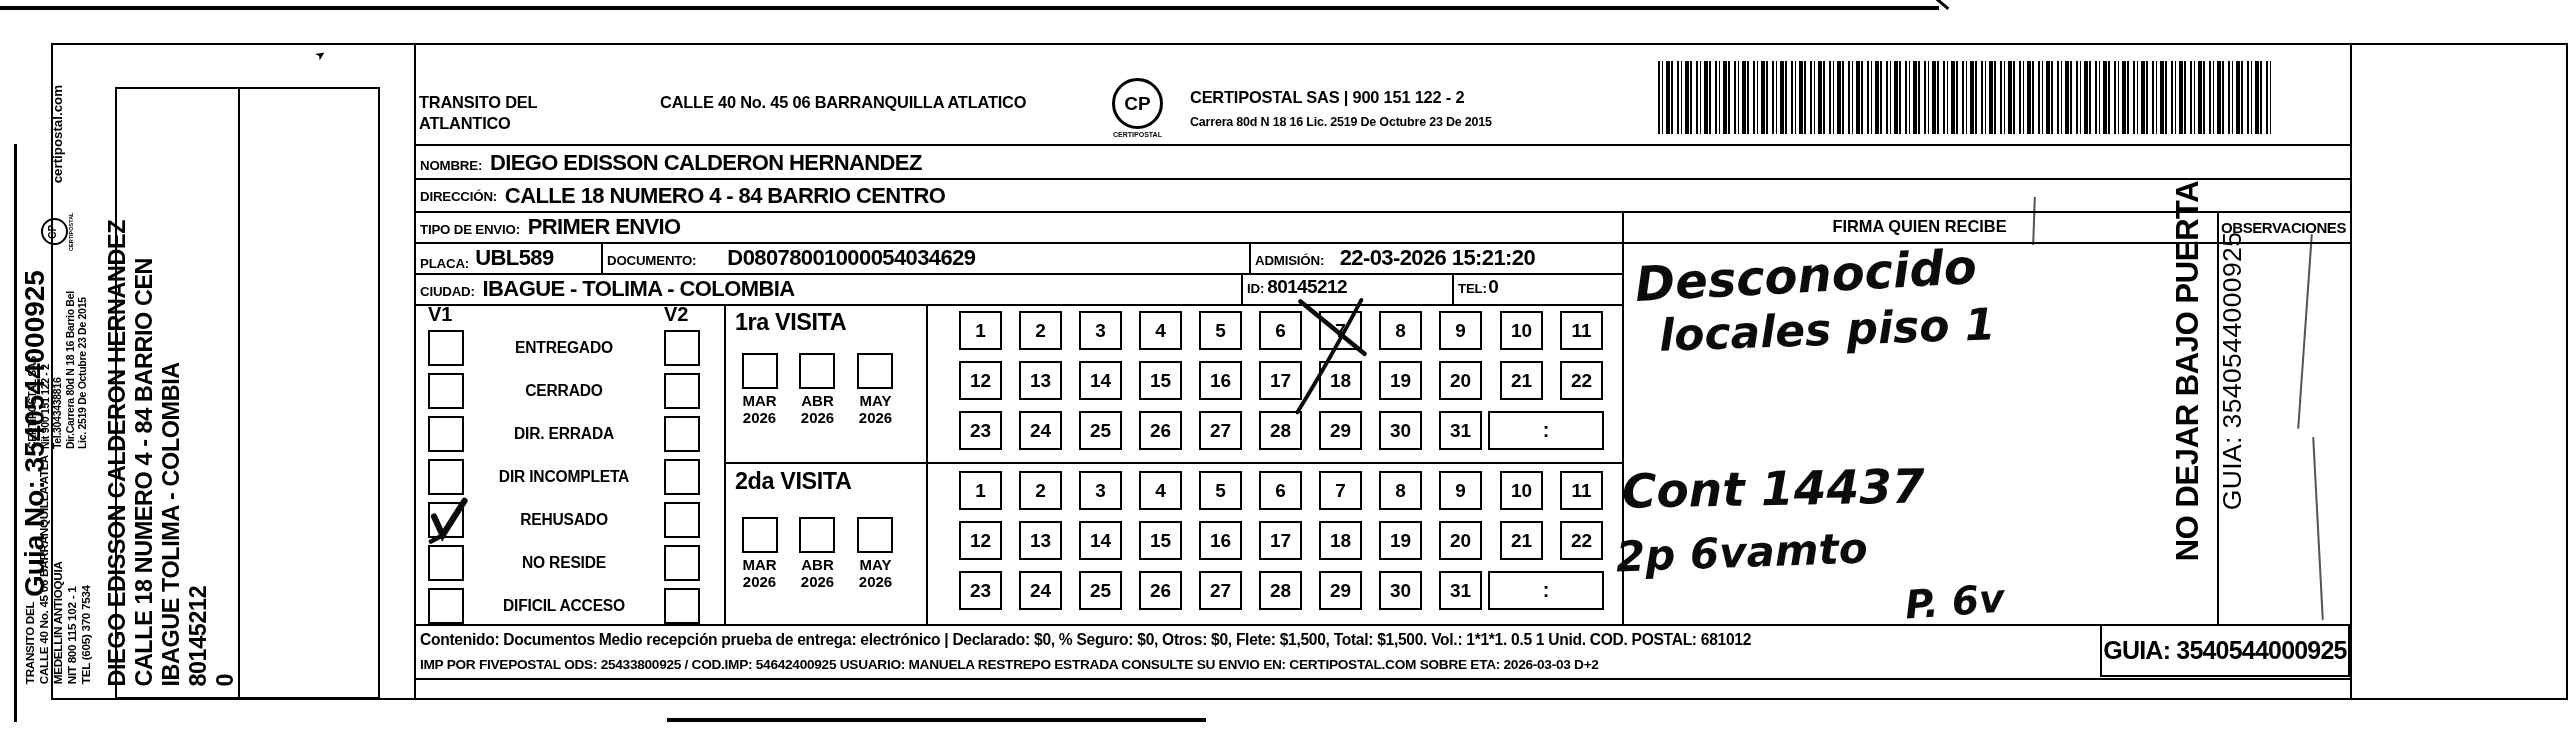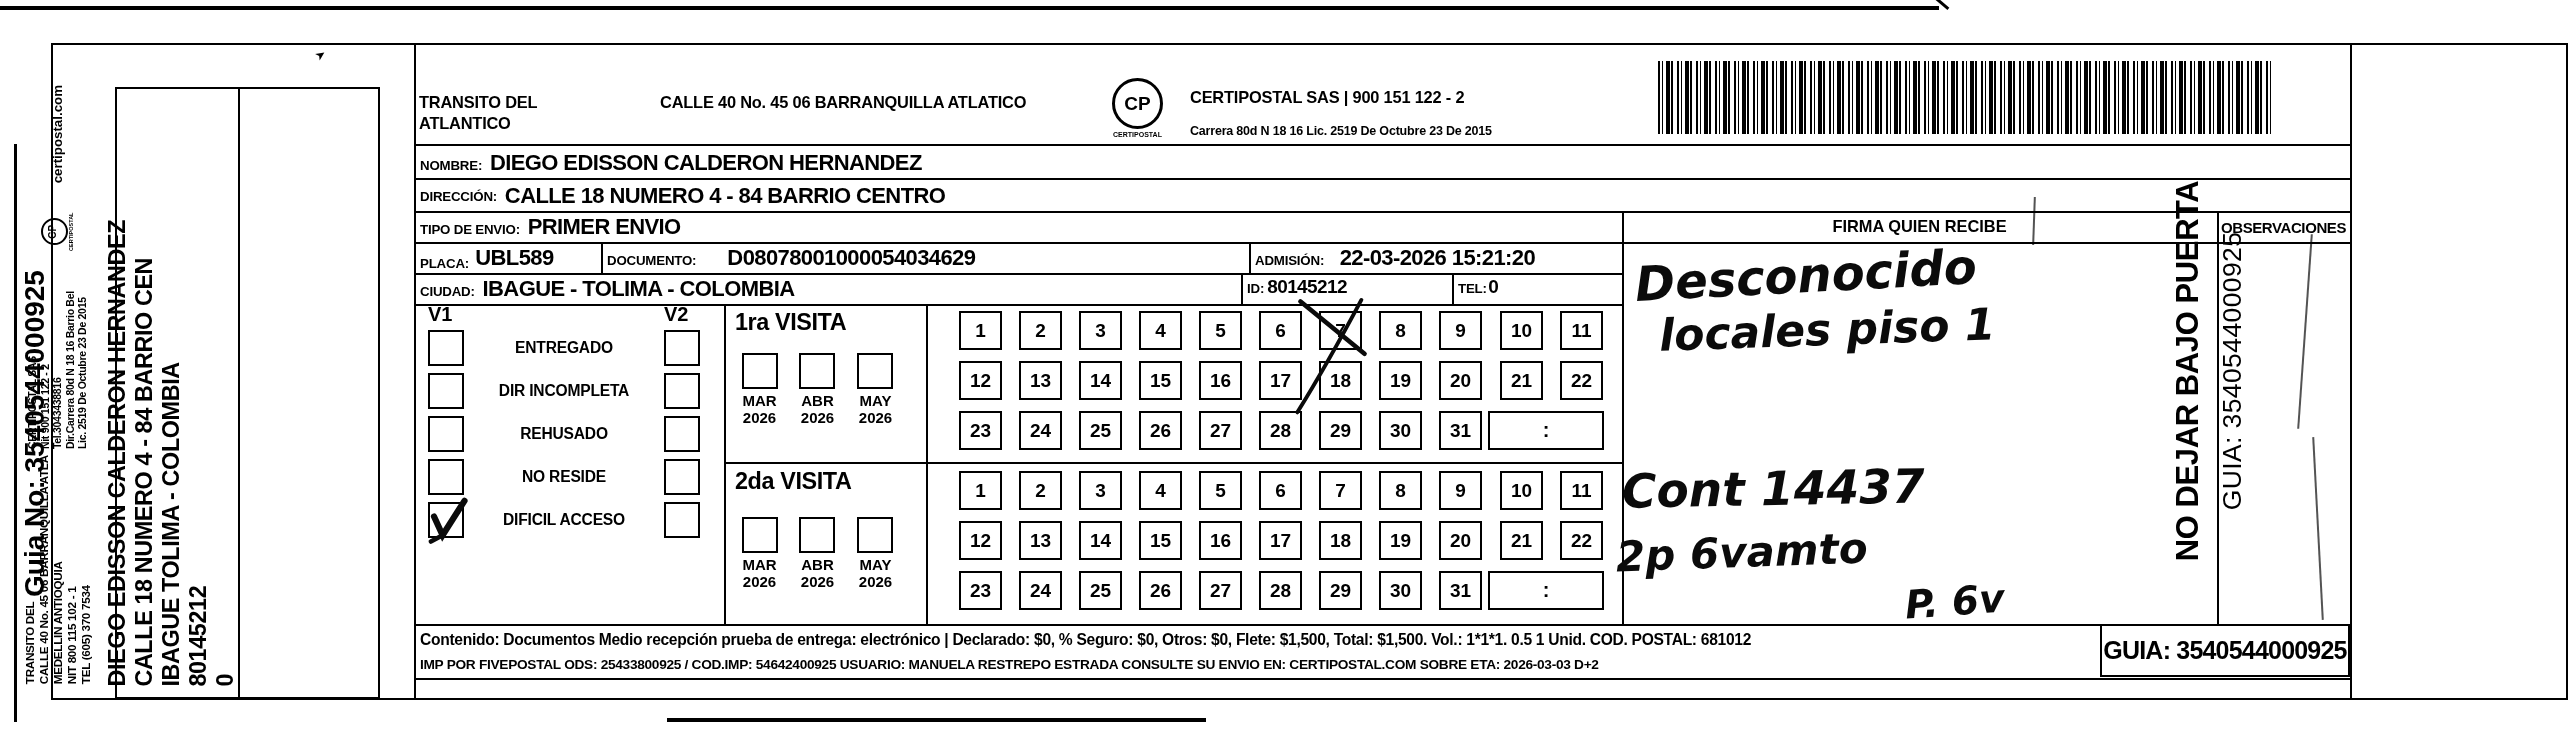--- a/index.html
+++ b/index.html
@@ -97,21 +97,21 @@
 </div>
 <div class="abs hdr2" style="left:660px;top:92px;">
   <div>CALLE 40 No. 45 06 BARRANQUILLA ATLATICO</div>
 </div>
 <div class="abs" style="left:1112px;top:78px;text-align:center;">
   <div class="logo-circle">CP</div>
   <div style="font-size:7px;font-weight:700;margin-top:1.6px;">CERTIPOSTAL</div>
 </div>
 <div class="abs" style="left:1190px;top:87px;">
   <div class="hdr2">CERTIPOSTAL SAS | 900 151 122 - 2</div>
-  <div class="small-hdr" style="margin-top:16px;">Carrera 80d N 18 16  Lic. 2519 De Octubre 23 De 2015</div>
+  <div class="small-hdr" style="margin-top:7px;">Carrera 80d N 18 16  Lic. 2519 De Octubre 23 De 2015</div>
 </div>
 <div class="barcode"></div>
 
 <div class="hline" style="left:414px;top:144px;width:1938px;"></div>
 <div class="abs" style="left:420px;top:150px;display:flex;align-items:baseline;gap:7.8px;">
   <span class="lbl">NOMBRE:</span>
   <span class="val">DIEGO EDISSON CALDERON HERNANDEZ</span>
 </div>
 
 <div class="hline" style="left:414px;top:178px;width:1938px;"></div>
@@ -158,20 +158,30 @@
   <span class="val" style="font-size:19px;">0</span>
 </div>
 <div class="hline" style="left:414px;top:304px;width:1208px;"></div>
 
 <div class="abs" style="left:428px;top:303px;font-size:20px;font-weight:700;">V1</div>
 <div class="abs" style="left:664px;top:303px;font-size:20px;font-weight:700;">V2</div>
 <div id="status-rows" class="abs" style="left:414px;top:326px;width:311px;">
     <div class="statusrow">
       <div class="chkbox" style="margin-left:14px;"></div>
       <div class="statuslabel">ENTREGADO</div>
+      <div class="chkbox" style="margin-right:25px;"></div>
+    </div>
+    <div class="statusrow">
+      <div class="chkbox" style="margin-left:14px;"></div>
+      <div class="statuslabel">CERRADO</div>
+      <div class="chkbox" style="margin-right:25px;"></div>
+    </div>
+    <div class="statusrow">
+      <div class="chkbox" style="margin-left:14px;"></div>
+      <div class="statuslabel">DIR. ERRADA</div>
       <div class="chkbox" style="margin-right:25px;"></div>
     </div>
     <div class="statusrow">
       <div class="chkbox" style="margin-left:14px;"></div>
       <div class="statuslabel">DIR INCOMPLETA</div>
       <div class="chkbox" style="margin-right:25px;"></div>
     </div>
     <div class="statusrow">
       <div class="chkbox" style="margin-left:14px;"></div>
       <div class="statuslabel">REHUSADO</div>

